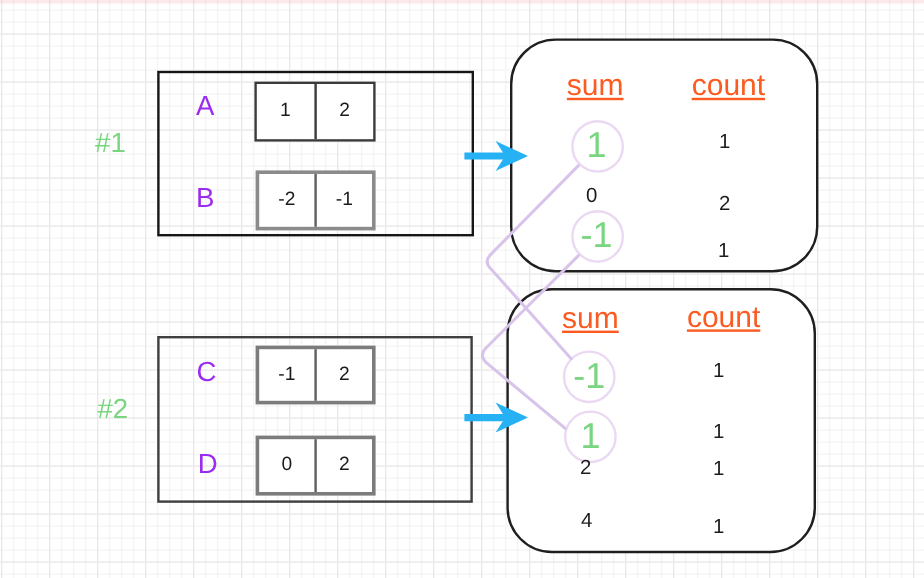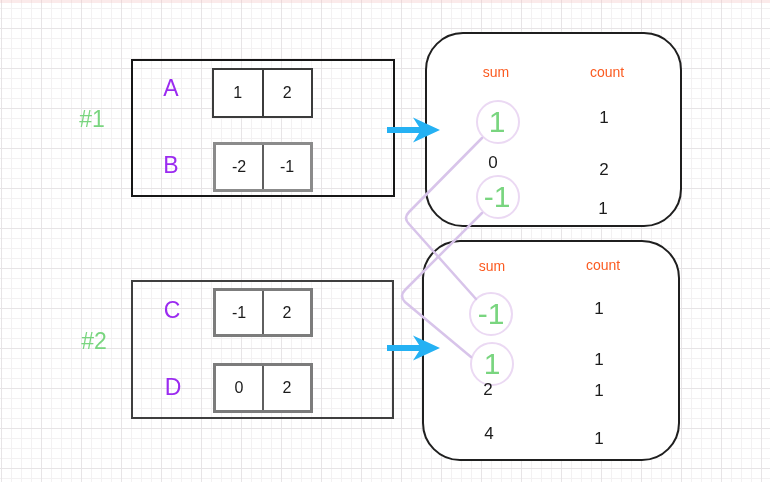--- a/index.html
+++ b/index.html
@@ -12,21 +12,21 @@
       linear-gradient(to bottom,#e7e4e6 1px,transparent 1px),
       linear-gradient(to right,#f3f1f2 1px,transparent 1px),
       linear-gradient(to bottom,#f3f1f2 1px,transparent 1px);
     background-size:40px 40px,40px 40px,10px 10px,10px 10px;
     background-position:1px 0,0 28px,1px 0,0 8px;
   }
   .top-tint{position:absolute;left:0;top:0;width:770px;height:3px;background:rgba(243,196,196,.35);z-index:0;}
   .txt{position:absolute;transform:translate(-50%,-50%);white-space:nowrap;z-index:6;color:#1c1c1c;}
   .purple{color:#9B2BF0;font-size:23px;}
   .green-label{color:#79D57F;font-size:23px;}
-  .orange{color:#FB5B21;font-size:14px;}
+  .orange{color:#FB5B21;font-size:25px;text-decoration:underline;}
   .num{font-size:17px;}
   .green-num{color:#79D57F;font-size:30px;}
   .box{position:absolute;box-sizing:border-box;background:transparent;z-index:1;}
   .group-box-1{left:131px;top:59px;width:264px;height:138px;border:2px solid #161616;}
   .group-box-2{left:131px;top:280px;width:263px;height:139px;border:2px solid #3f3f3f;}
   .result-box{border:2px solid #1f1f1f;border-radius:38px;background:#fff;}
   .result-box-1{left:425px;top:32px;width:257px;height:195px;}
   .result-box-2{left:422px;top:240px;width:258px;height:221px;}
   .cells{position:absolute;box-sizing:border-box;display:flex;z-index:2;background:#fff;}
   .cells-a{left:212px;top:68px;width:101px;height:50px;border:2px solid #3b3b3b;}

